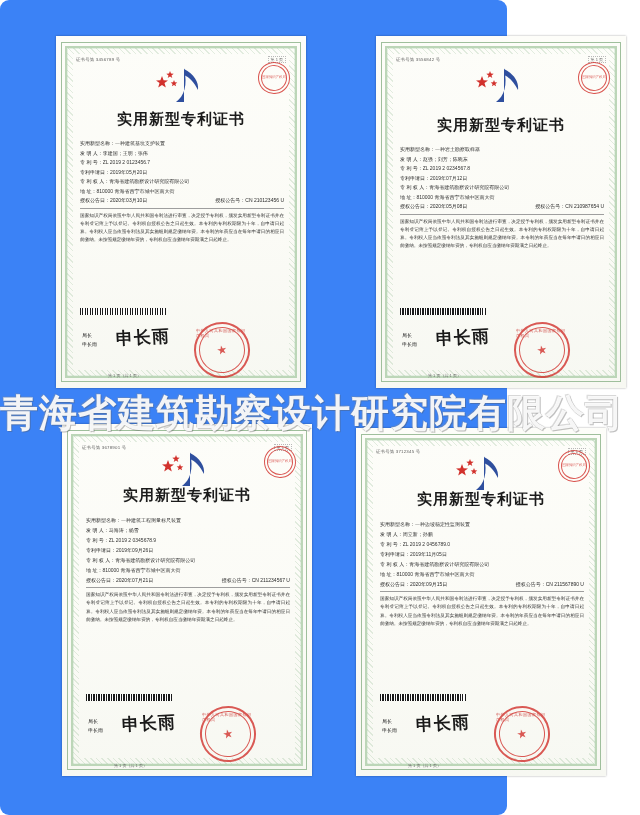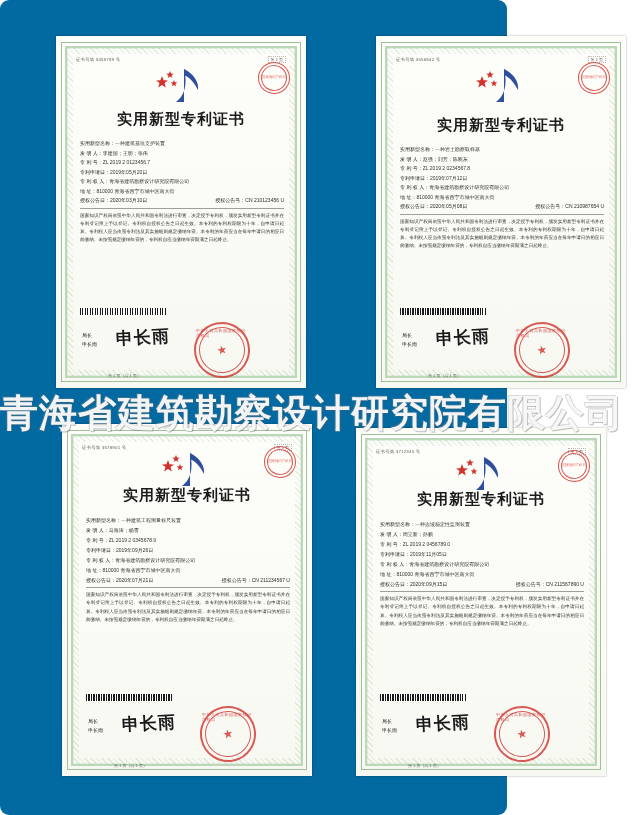--- a/index.html
+++ b/index.html
@@ -11,21 +11,21 @@
     width: 640px;
     height: 815px;
     font-family: "Liberation Sans", sans-serif;
     position: relative;
     overflow: hidden;
   }
   #stage {
     position: relative;
     width: 507px;
     height: 815px;
-    background: #0369a1;
+    background: #3b82f6;
     border-radius: 9px;
   }
 
   
   .cert {
     position: absolute;
     background: #fdfdfb;
     box-shadow: 0 0 2px rgba(0,0,0,0.35);
     overflow: hidden;
   }

